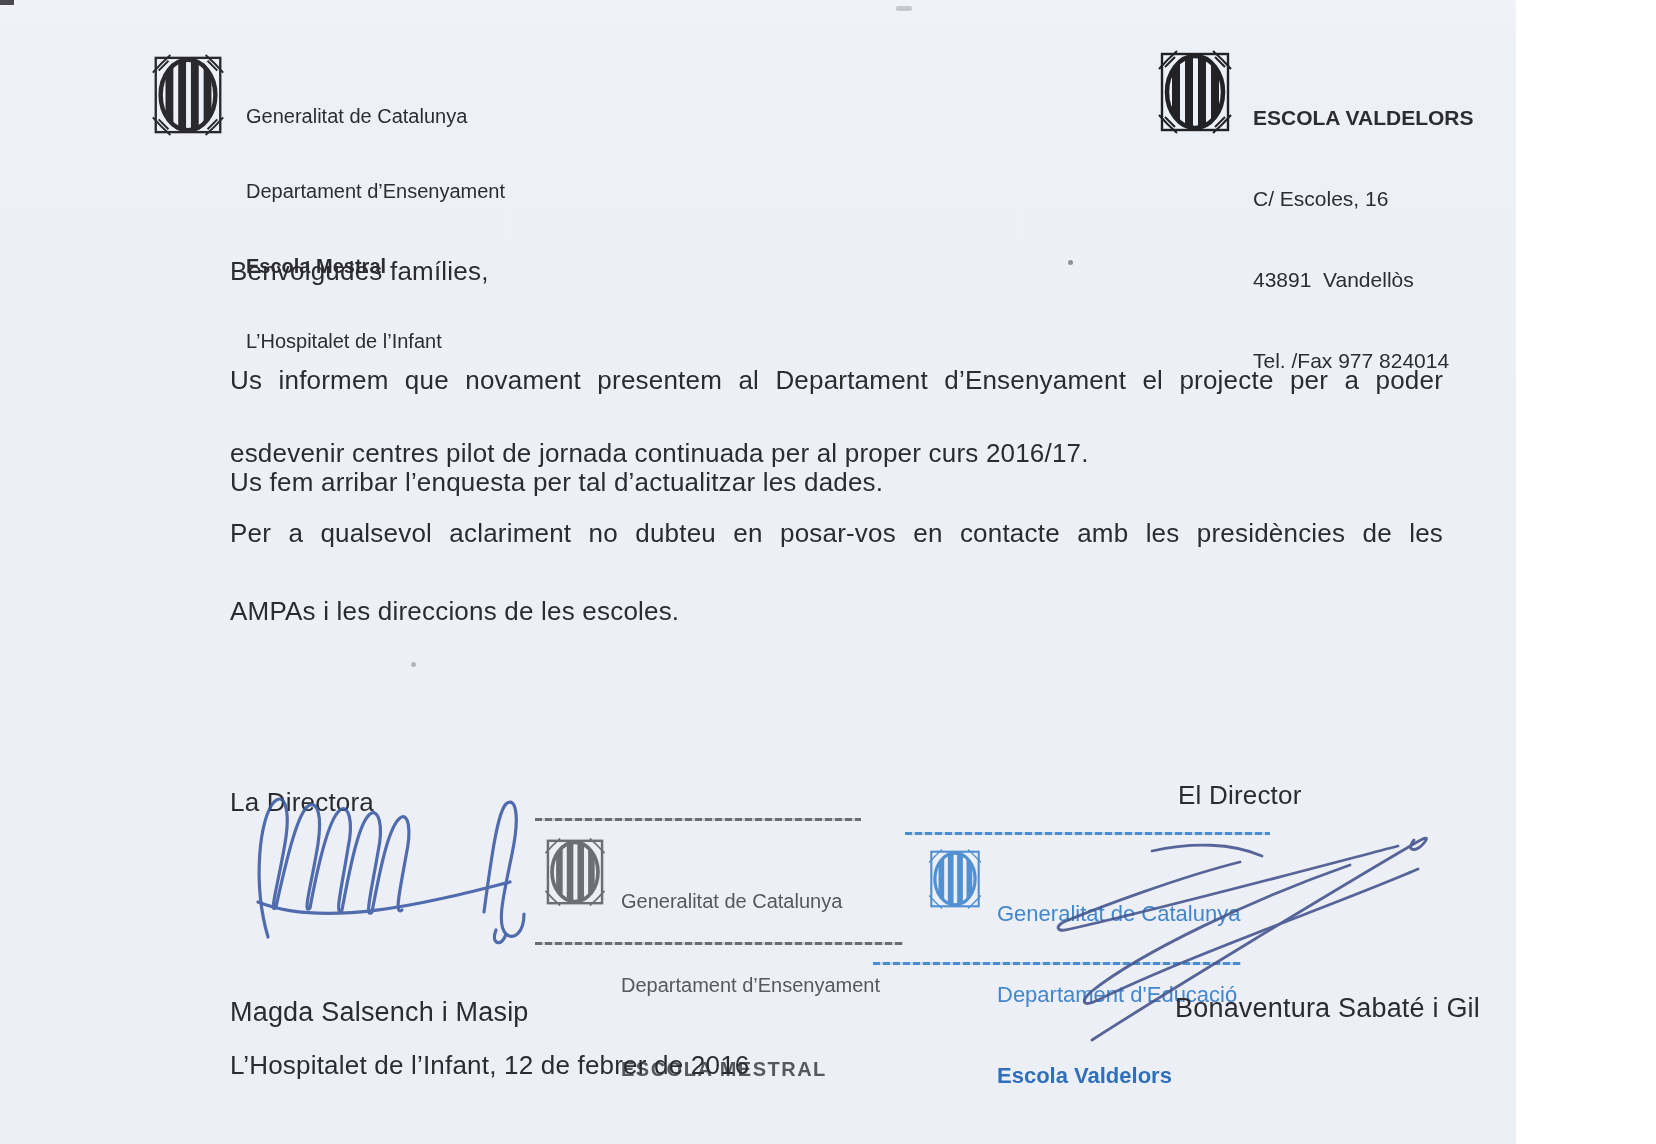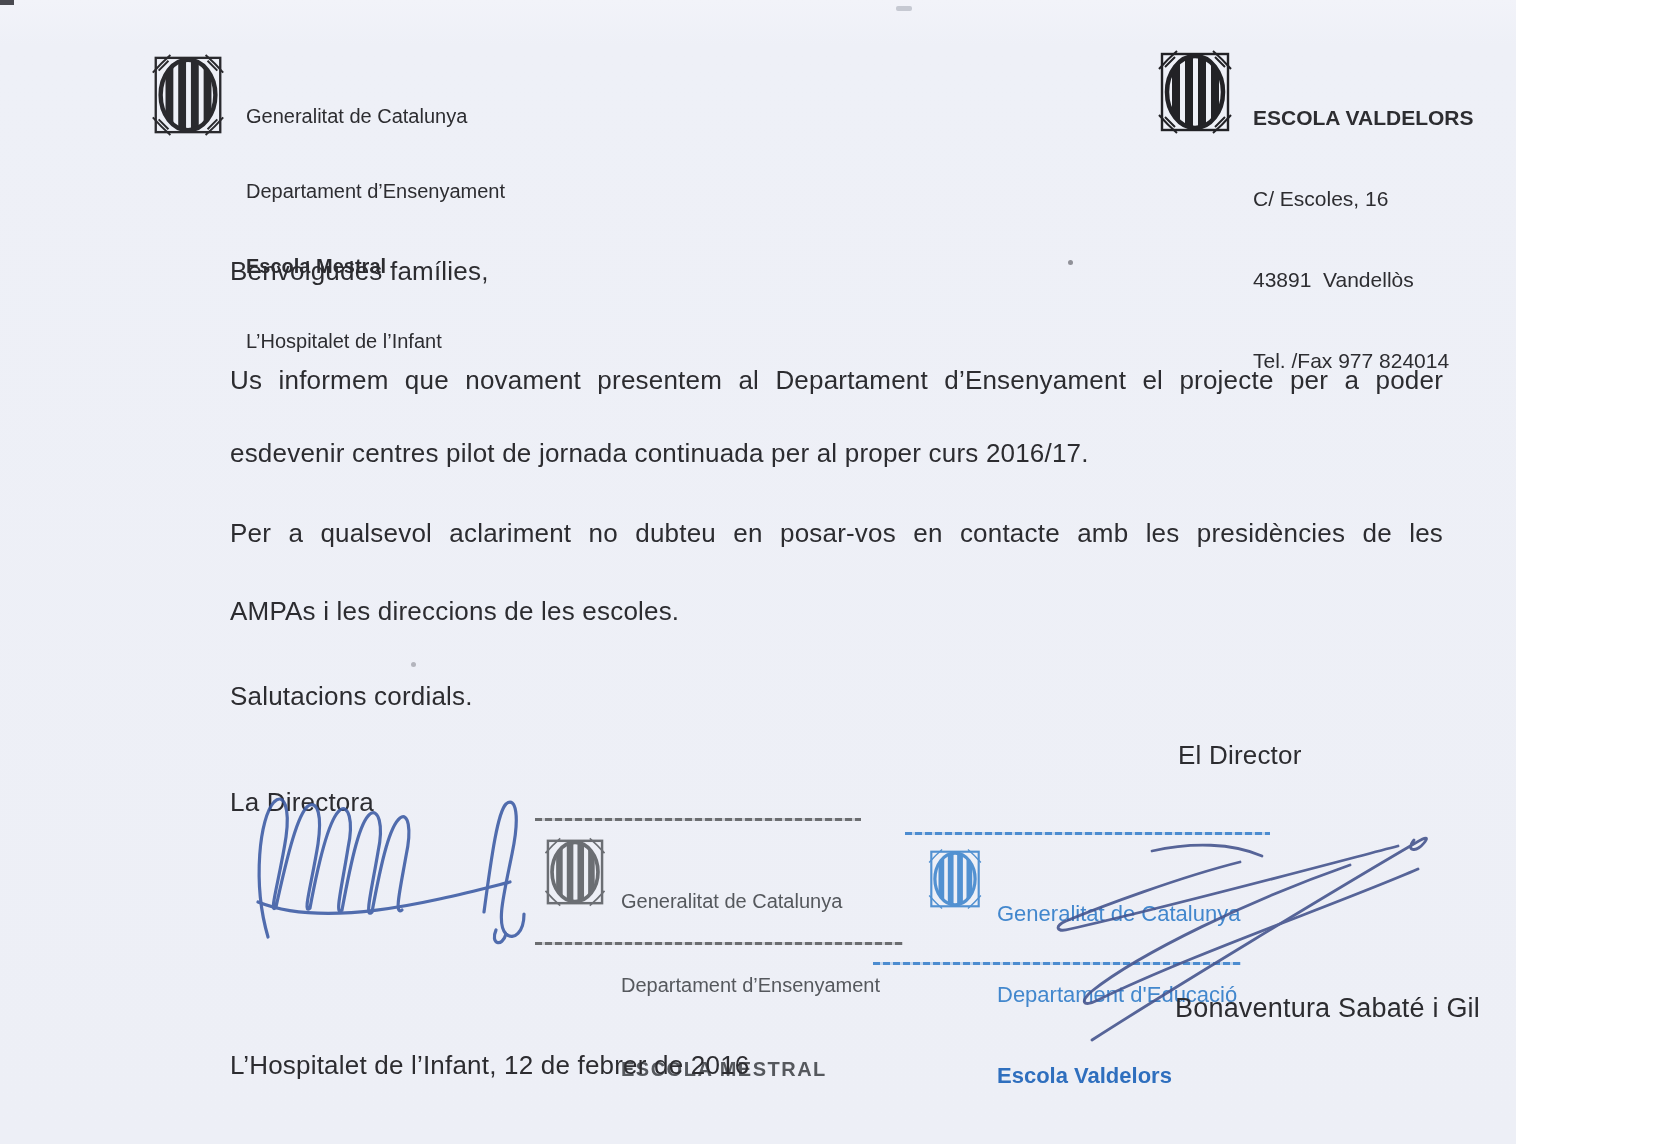--- a/index.html
+++ b/index.html
@@ -104,27 +104,27 @@
       <div>C/ Escoles, 16</div>
       <div>43891  Vandellòs</div>
       <div>Tel. /Fax 977 824014</div>
     </div>
   </div>
 
   <div class="bodyline" style="top:254px;">Benvolgudes famílies,</div>
 
   <div class="bodyline just" style="top:363px;">Us informem que novament presentem al Departament d’Ensenyament el projecte per a poder</div>
   <div class="bodyline" style="top:436px;">esdevenir centres pilot de jornada continuada per al proper curs 2016/17.</div>
+  <div class="bodyline" style="top:465px;">Us fem arribar l’enquesta per tal d’actualitzar les dades.</div>
   <div class="bodyline just" style="top:516px;">Per a qualsevol aclariment no dubteu en posar-vos en contacte amb les presidències de les</div>
   <div class="bodyline" style="top:594px;">AMPAs i les direccions de les escoles.</div>
 
-  <div class="bodyline" style="top:679px;">Salutacions cordials.</div>
 
   <div class="sig-label" style="left:230px;top:787px;">La Directora</div>
-  <div class="sig-label" style="left:1178px;top:740px;">El Director</div>
+  <div class="sig-label" style="left:1178px;top:780px;">El Director</div>
 
   <div class="stamp stamp-gray" style="left:535px;top:818px;width:370px;height:132px;">
     <div class="stamp-line stamp-gray-line" style="left:0;top:0;width:326px;"></div>
     <div class="stamp-line stamp-gray-line" style="left:0;top:124px;width:368px;"></div>
     <div class="stamp-body" style="left:8px;top:13px;">
       <span style="opacity:.85;">
         <svg width="64" height="82" viewBox="0 0 78 88" style="color:#55585d;">
           <rect x="6" y="6" width="66" height="76" fill="none" stroke="currentColor" stroke-width="3"></rect>
           <path d="M3,21 C10,13 13,10 21,3 M75,21 C68,13 65,10 57,3 M3,67 C10,75 13,78 21,85 M75,67 C68,75 65,78 57,85" fill="none" stroke="currentColor" stroke-width="2"></path>
           <clipPath id="sealclip3">
@@ -188,16 +188,17 @@
     <path d="M258,152 C254,166 242,162 248,148"></path>
   </svg>
 
   <svg style="position:absolute;left:1010px;top:815px;" width="445" height="235" viewBox="0 0 445 235" fill="none" stroke="#46558e" stroke-width="2.8" stroke-linecap="round" opacity="0.9">
     <path d="M82,225 C160,175 320,78 402,30 C412,24 421,19 414,28 C406,38 395,36 404,25"></path>
     <path d="M230,47 C170,62 90,92 56,106 C44,111 46,118 60,114 C150,94 300,54 388,31"></path>
     <path d="M340,50 C240,85 130,138 82,176 C70,186 72,193 88,185 C180,140 330,88 408,54"></path>
     <path d="M142,36 C182,27 222,28 252,41"></path>
   </svg>
 
+  <div class="sig-label" style="left:230px;top:997px;font-size:27px;">Magda Salsench i Masip</div>
   <div class="sig-label" style="left:1175px;top:993px;font-size:27px;">Bonaventura Sabaté i Gil</div>
   <div class="sig-label" style="left:230px;top:1050px;">L’Hospitalet de l’Infant, 12 de febrer de 2016</div>
 
 </div>
 
 </body></html>

